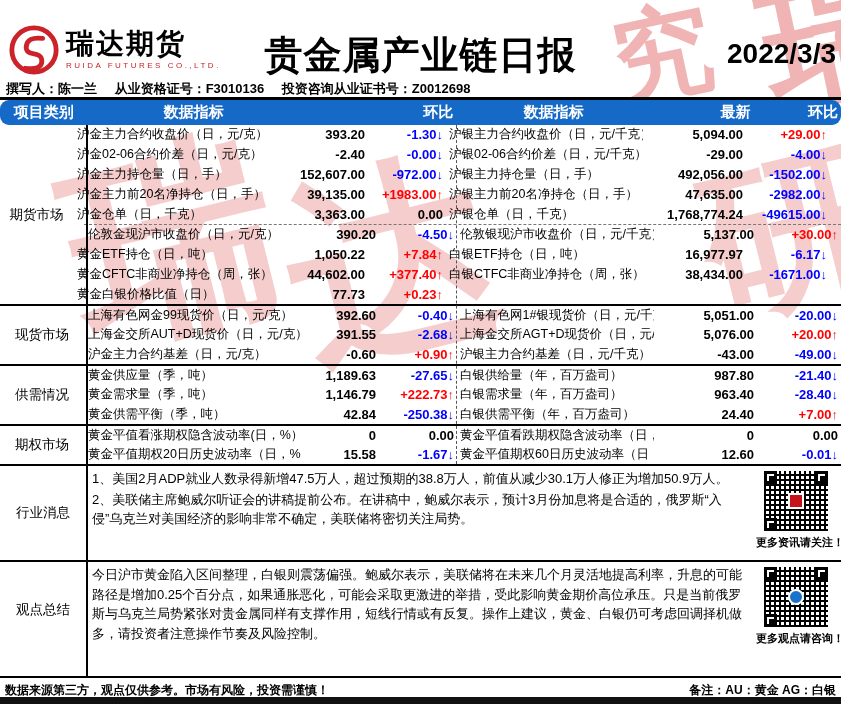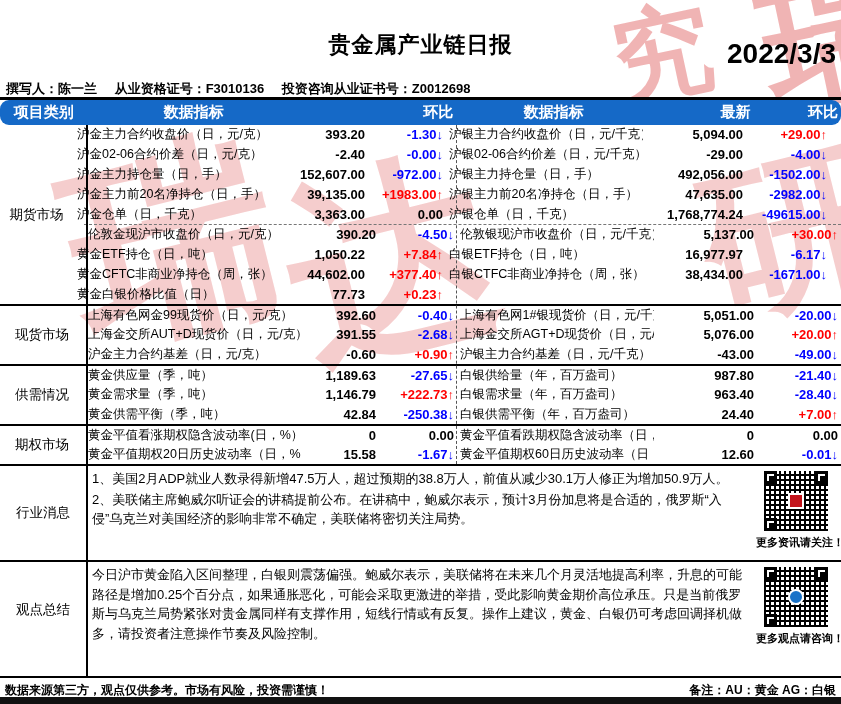--- a/index.html
+++ b/index.html
@@ -12,21 +12,21 @@
   .wm2{left:70px;top:138px;font-size:205px;opacity:.30;transform:rotate(-14deg);}
   .wm3{left:288px;top:158px;font-size:205px;opacity:.30;transform:rotate(-14deg);}
   .wm4{left:702px;top:148px;font-size:170px;opacity:.30;transform:rotate(-14deg);}
   .layer{position:absolute;z-index:1;left:0;right:0;}
   
   .hdr{top:0;height:97px;}
   .logo{position:absolute;left:8px;top:24px;display:flex;align-items:center;}
   .logo-txt{margin-left:6px;}
   .logo-cn{font-size:28px;font-weight:bold;letter-spacing:2px;line-height:1;}
   .logo-en{font-size:8px;color:#c22;letter-spacing:2.5px;margin-top:3px;}
-  .title{position:absolute;left:0;right:0;top:30px;text-align:center;font-size:22px;font-weight:bold;letter-spacing:1px;}
+  .title{position:absolute;left:0;right:0;top:30px;text-align:center;font-size:38px;font-weight:bold;letter-spacing:1px;}
   .date{position:absolute;right:5px;top:38px;font-size:28px;font-weight:bold;}
   .meta{position:absolute;left:6px;top:80px;font-size:13px;font-weight:bold;}
   .meta span{margin-right:14px;}
   .hline{position:absolute;left:0;right:0;top:97px;height:3px;background:#000;z-index:2;}
   
   .thead{top:100px;height:25px;background:#1569c7;color:#fff;display:flex;align-items:center;
          font-size:15px;font-weight:bold;z-index:2;border-radius:9px;}
   .th{white-space:nowrap;}
   .th-cat{width:88px;text-align:center;}
   .th-dil{width:214px;text-align:center;}
@@ -87,20 +87,30 @@
 
 <div class="page">
 
   <div class="wm wm0">究</div>
   <div class="wm wm1">瑞</div>
   <div class="wm wm2">瑞</div>
   <div class="wm wm3">达</div>
   <div class="wm wm4">研</div>
 
   <div class="layer hdr">
+    <div class="logo">
+      <svg width="52" height="52" viewBox="0 0 54 54">
+        <circle cx="27" cy="27" r="23" fill="none" stroke="#cc2229" stroke-width="5"></circle>
+        <path d="M36 15 Q20 13 19 23 Q18 30 27 31 Q36 32 35 40 Q34 48 18 46" fill="none" stroke="#cc2229" stroke-width="5" stroke-linecap="round"></path>
+      </svg>
+      <div class="logo-txt">
+        <div class="logo-cn">瑞达期货</div>
+        <div class="logo-en">RUIDA FUTURES CO.,LTD.</div>
+      </div>
+    </div>
     <div class="title">贵金属产业链日报</div>
     <div class="date">2022/3/3</div>
     <div class="meta">
       <span>撰写人：陈一兰</span>
       <span>从业资格证号：F3010136</span>
       <span>投资咨询从业证书号：Z0012698</span>
     </div>
   </div>
   <div class="hline"></div>
 

